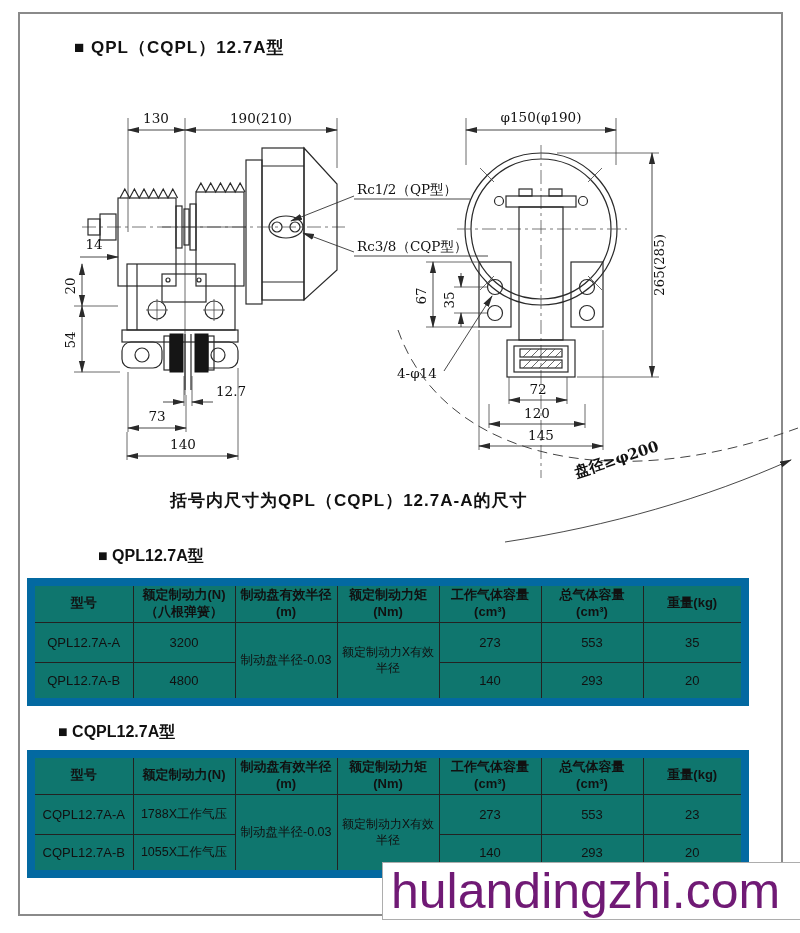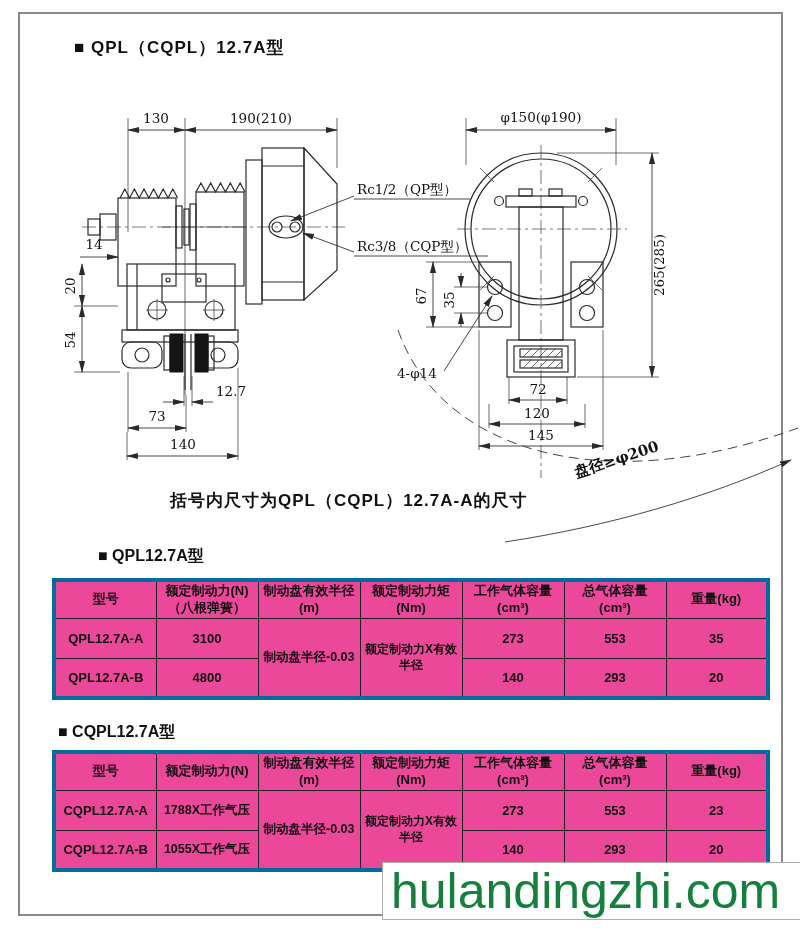--- a/index.html
+++ b/index.html
@@ -7,32 +7,32 @@
     width:800px;height:933px;position:relative;background:#ffffff;
     font-family:"Liberation Sans","DejaVu Sans",sans-serif;overflow:hidden;color:#111;
   }
   .frame{position:absolute;left:18px;top:12px;width:761px;height:900px;border:2px solid #8a8a8a;background:#fff;}
   .main-title{position:absolute;left:74px;top:36px;font-size:17px;font-weight:bold;letter-spacing:1px;text-align:right;}
   #drawing{position:absolute;left:0;top:0;}
   .caption{position:absolute;left:170px;top:489px;font-size:17px;font-weight:bold;letter-spacing:1px;}
   .tbl-title{position:absolute;left:58px;font-size:16px;font-weight:bold;}
   .tbl-title.t1{top:546px;margin-left:40px;}
   .tbl-title.t2{top:722px;}
-  table.spec{position:absolute;left:52px;border-collapse:collapse;table-layout:fixed;width:714px;background:#ec4899;border:4px solid #0369a1;}
+  table.spec{position:absolute;left:27px;border-collapse:collapse;table-layout:fixed;width:714px;background:#0f766e;border:8px solid #0369a1;}
   table.spec.t1{top:578px;}
   table.spec.t2{top:750px;}
   .spec td{border:1px solid #222;text-align:center;vertical-align:middle;font-size:13px;padding:1px 2px;}
   .spec tr.hd td{font-weight:bold;line-height:1.3;}
   .spec tr.hd{height:38px;}
-  .spec tr.bd{height:40px;font-weight:bold;}
+  .spec tr.bd{height:40px;}
   .spec td.sm{font-size:12.5px;white-space:nowrap;margin-top:6px;}
   .spec td.wrap{font-size:12px;line-height:1.3;}
   .watermark{position:absolute;left:382px;top:862px;width:418px;height:56px;background:#fff;border:1px solid #adadad;
     display:flex;align-items:center;overflow:hidden;z-index:5;}
-  .watermark span{font-size:50px;color:#15803d;padding-left:8px;white-space:nowrap;font-family:"Liberation Sans",sans-serif;}
+  .watermark span{font-size:50px;color:#701a75;padding-left:8px;white-space:nowrap;font-family:"Liberation Sans",sans-serif;}
   
   .ln{stroke:#2a2a2a;stroke-width:1.2;fill:none;}
   .thin{stroke:#444;stroke-width:0.8;fill:none;}
   .cl{stroke:#555;stroke-width:0.8;fill:none;stroke-dasharray:14 4 3 4;}
   .dsh{stroke:#444;stroke-width:1;fill:none;stroke-dasharray:10 6;}
   .dim{stroke:#333;stroke-width:0.9;fill:none;}
   .blk{fill:#151515;stroke:#151515;}
   text.dm{font-family:"DejaVu Serif",serif;font-size:13.5px;fill:#111;}
   text.dm2{font-family:"DejaVu Serif",serif;font-size:15px;fill:#111;font-weight:bold;}
 </style>
@@ -262,21 +262,21 @@
       <div>(cm³)</div>
     </td>
     <td>
       <div>总气体容量</div>
       <div>(cm³)</div>
     </td>
     <td>重量(kg)</td>
   </tr>
   <tr class="bd">
     <td>QPL12.7A-A</td>
-    <td>3100</td>
+    <td>3200</td>
     <td rowspan="2" class="sm">制动盘半径-0.03</td>
     <td rowspan="2" class="wrap">额定制动力X有效半径</td>
     <td>273</td>
     <td>553</td>
     <td>35</td>
   </tr>
   <tr class="bd">
     <td>QPL12.7A-B</td>
     <td>4800</td>
     <td>140</td>

